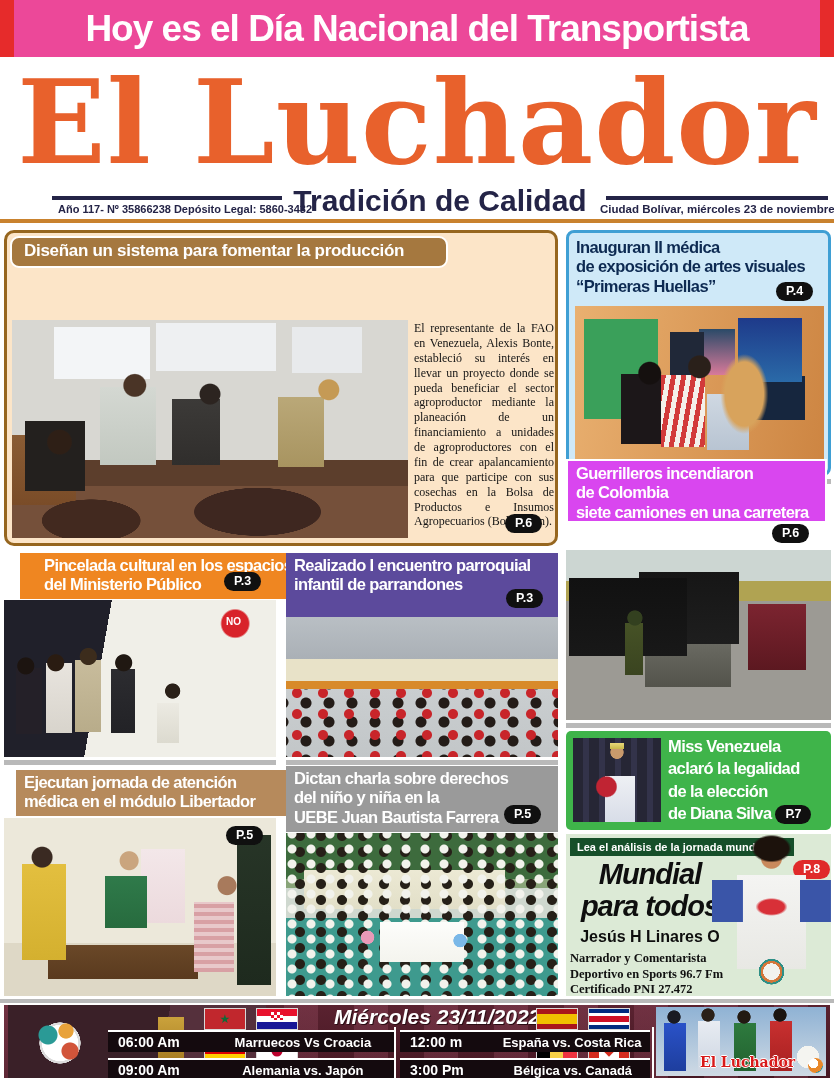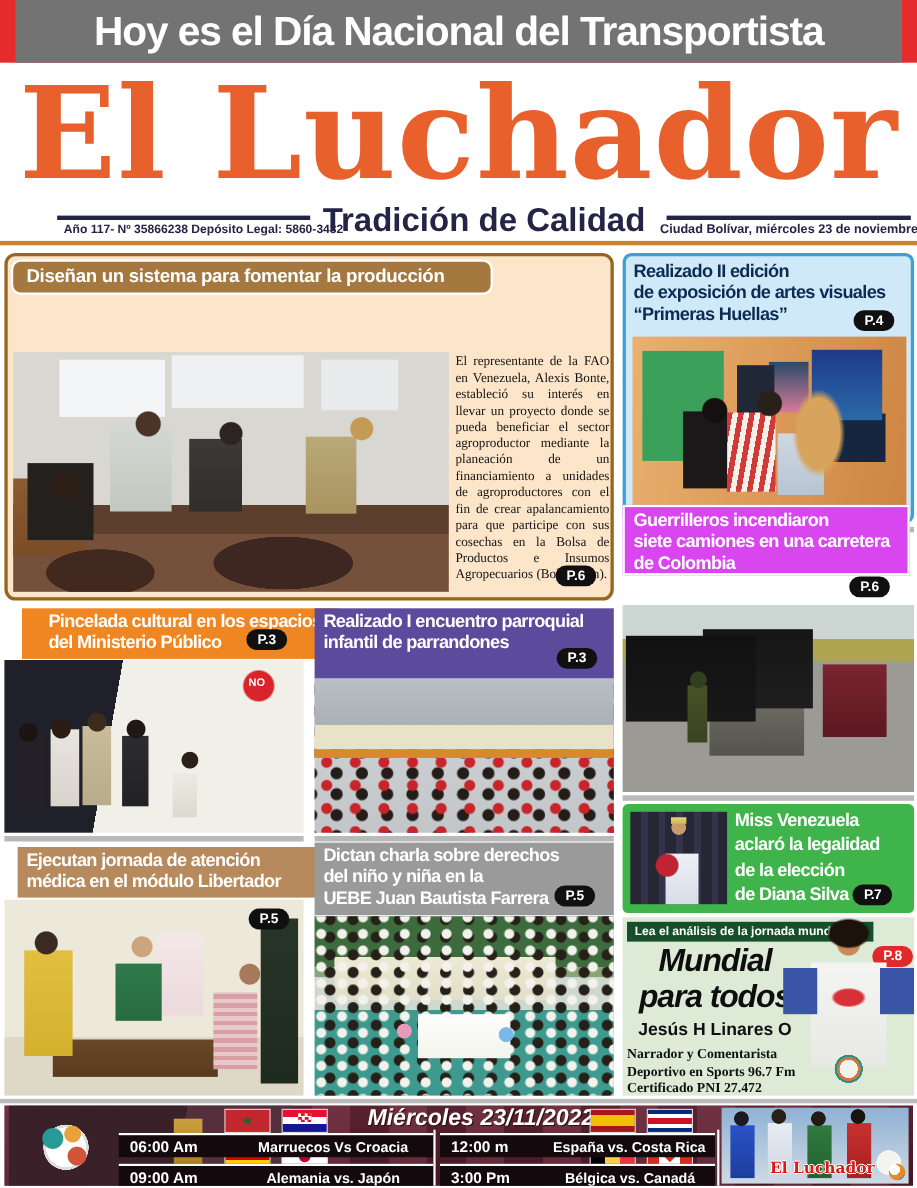--- a/index.html
+++ b/index.html
@@ -2,21 +2,21 @@
 <html><head>
 <meta charset="utf-8">
 <style>
   html,body{margin:0;padding:0;background:#e9e9e9;}
   .page{position:relative;width:834px;height:1080px;background:#fff;overflow:hidden;
         font-family:"Liberation Sans",sans-serif;}
   .abs{position:absolute;}
 
   
   .topbanner{left:0;top:0;width:834px;height:57px;background:#e62b2b;}
-  .topbanner-green{position:absolute;left:14px;top:0;width:806px;height:57px;background:#737373;
+  .topbanner-green{position:absolute;left:14px;top:0;width:806px;height:57px;background:#ec4899;
     display:flex;align-items:center;justify-content:center;}
   .topbanner-text{color:#fff;font-weight:bold;font-size:37px;letter-spacing:-1px;white-space:nowrap;}
 
   
   .masthead{left:0;top:57px;width:834px;height:130px;display:flex;align-items:center;justify-content:center;}
   .masthead-title{font-family:"DejaVu Serif",serif;font-weight:bold;font-size:116px;line-height:1;
     color:#e8612c;letter-spacing:1px;white-space:nowrap;}
   .rule-navy{background:#242447;height:4px;}
   .edition{left:58px;top:203px;width:330px;font-size:11px;font-weight:bold;color:#242447;white-space:nowrap;}
   .tagline{left:270px;top:184px;width:340px;text-align:center;font-size:30px;font-weight:bold;color:#242447;white-space:nowrap;}
@@ -279,34 +279,34 @@
 
   <div class="abs lead-panel"></div>
   <div class="abs lead-kicker">Diseñan un sistema para fomentar la producción</div>
   <div class="abs ph lead-photo"></div>
   <div class="abs lead-body">El representante de la FAO en Venezuela, Alexis Bonte, estableció su interés en llevar un proyecto donde se pueda beneficiar el sector agroproductor mediante la planeación de un financiamiento a unidades de agroproductores con el fin de crear apalancamiento para que participe con sus cosechas en la Bolsa de Productos e Insumos Agropecuarios (Bolpriaven).</div>
   <span class="abs pill lead-pill">P.6</span>
 
   <div class="abs artes-panel"></div>
   <div class="abs artes-hl">
     <div class="hl">
-      <div>Realizado II edición</div>
+      <div>Inauguran II médica</div>
       <div>de exposición de artes visuales</div>
       <div>“Primeras Huellas”</div>
     </div>
   </div>
   <span class="abs pill artes-pill">P.4</span>
   <div class="abs ph artes-photo"></div>
 
   <div class="abs sep sep-r1"></div>
 
   <div class="abs guerr-banner hl">
     <div>Guerrilleros incendiaron</div>
+    <div>de Colombia</div>
     <div>siete camiones en una carretera</div>
-    <div>de Colombia</div>
   </div>
   <span class="abs pill guerr-pill">P.6</span>
   <div class="abs ph truck-photo"></div>
 
   <div class="abs sep sep-r2"></div>
 
   <div class="abs miss-panel"></div>
   <div class="abs ph miss-photo"></div>
   <div class="abs miss-text">
     <div class="hl">

